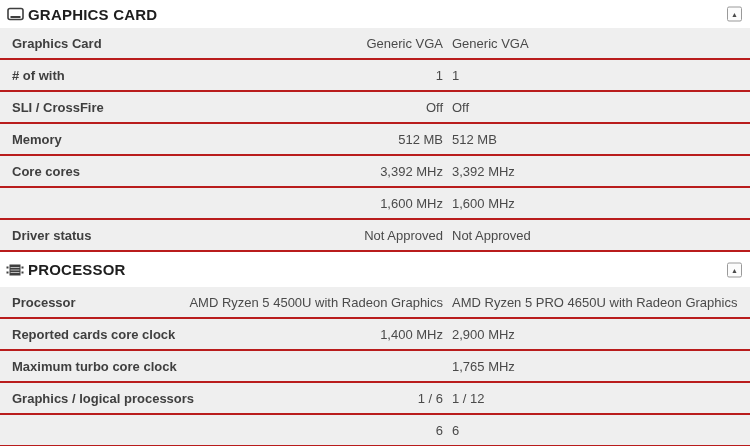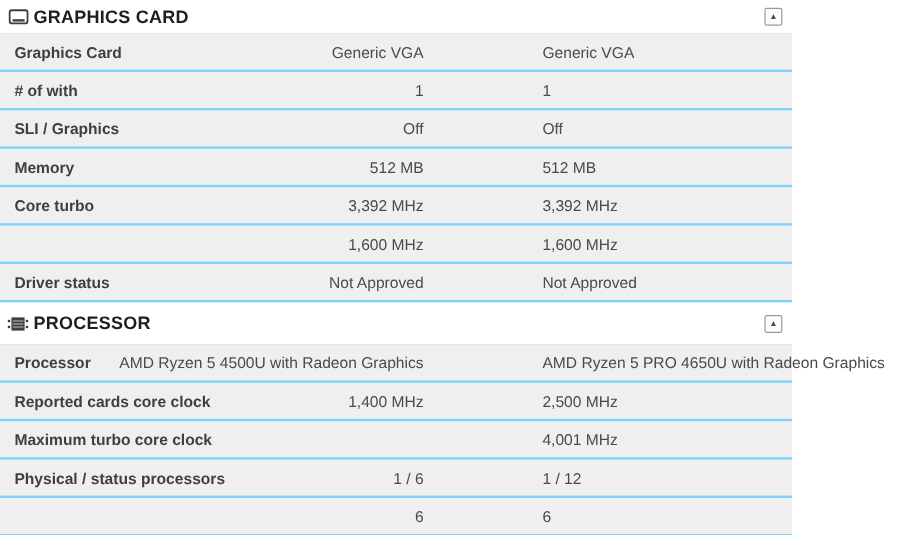--- a/index.html
+++ b/index.html
@@ -5,24 +5,24 @@
   html, body {
     margin: 0;
     padding: 0;
     background: #ffffff;
     width: 750px;
     height: 446px;
     overflow: hidden;
     font-family: "Liberation Sans", "DejaVu Sans", sans-serif;
   }
   .page {
-    width: 660px;
+    width: 750px;
     height: 446px;
     position: relative;
-    background: #7dd3fc;
+    background: #b91c1c;
   }
   .section-header {
     position: relative;
     display: flex;
     align-items: center;
     background: #ffffff;
   }
   .section-header.first { height: 28px; }
   .section-header.second { height: 35px; }
   .hdr-icon {
@@ -128,33 +128,33 @@
     <span class="val2">Generic VGA</span>
   </div>
 
   <div class="row">
     <span class="label"># of with</span>
     <span class="val1">1</span>
     <span class="val2">1</span>
   </div>
 
   <div class="row">
-    <span class="label">SLI / Graphics</span>
+    <span class="label">SLI / CrossFire</span>
     <span class="val1">Off</span>
     <span class="val2">Off</span>
   </div>
 
   <div class="row">
     <span class="label">Memory</span>
     <span class="val1">512 MB</span>
     <span class="val2">512 MB</span>
   </div>
 
   <div class="row">
-    <span class="label">Core turbo</span>
+    <span class="label">Core cores</span>
     <span class="val1">3,392 MHz</span>
     <span class="val2">3,392 MHz</span>
   </div>
 
   <div class="row">
     <span class="val1">1,600 MHz</span>
     <span class="val2">1,600 MHz</span>
   </div>
 
   <div class="row">
@@ -187,30 +187,30 @@
     <div class="rows">
   <div class="row">
     <span class="label">Processor</span>
     <span class="val1">AMD Ryzen 5 4500U with Radeon Graphics</span>
     <span class="val2">AMD Ryzen 5 PRO 4650U with Radeon Graphics</span>
   </div>
 
   <div class="row">
     <span class="label">Reported cards core clock</span>
     <span class="val1">1,400 MHz</span>
-    <span class="val2">2,500 MHz</span>
+    <span class="val2">2,900 MHz</span>
   </div>
 
   <div class="row">
     <span class="label">Maximum turbo core clock</span>
-    <span class="val2">4,001 MHz</span>
-  </div>
-
-  <div class="row">
-    <span class="label">Physical / status processors</span>
+    <span class="val2">1,765 MHz</span>
+  </div>
+
+  <div class="row">
+    <span class="label">Graphics / logical processors</span>
     <span class="val1">1 / 6</span>
     <span class="val2">1 / 12</span>
   </div>
 
   <div class="row">
     <span class="val1">6</span>
     <span class="val2">6</span>
   </div>
 </div>
   </div>

